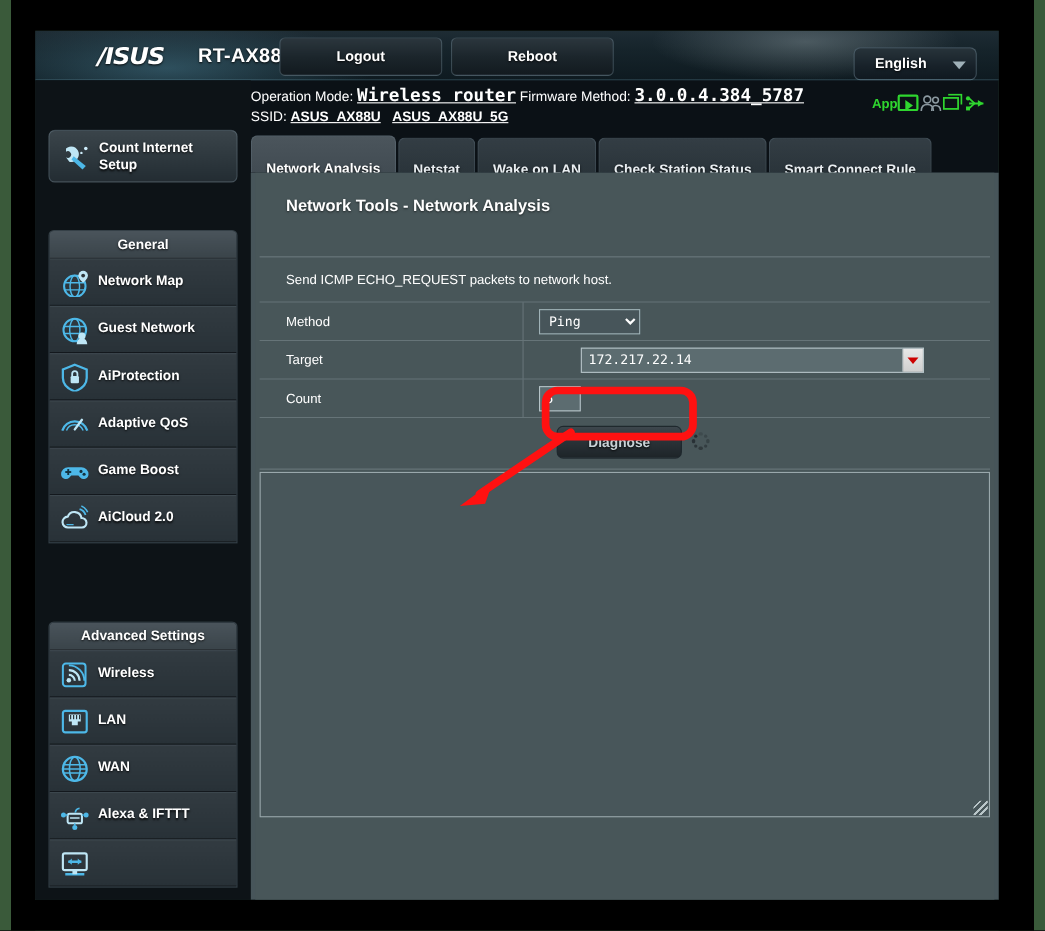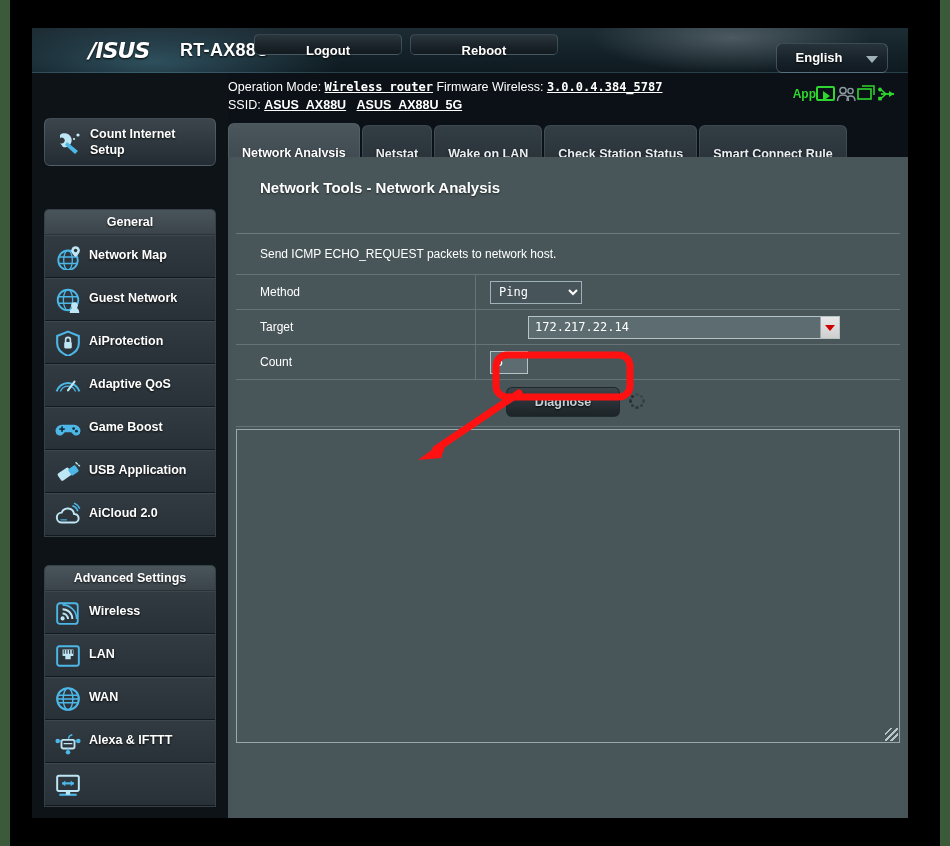--- a/index.html
+++ b/index.html
@@ -75,21 +75,21 @@
     font-size: 18px;
     font-weight: bold;
     color: #ffffff;
     letter-spacing: .3px;
     text-shadow: 0 1px 2px rgba(0,0,0,.9);
   }
 
   .hdr-btn {
     position: absolute;
     top: 6px;
-    height: 21px;
+    height: 35px;
     border-radius: 5px;
     border: 1px solid rgba(140,170,185,.30);
     background: linear-gradient(180deg,#2b363d 0%,#1b252b 52%,#121a1f 100%);
     color: #fff;
     font-size: 13px;
     font-weight: bold;
     text-align: center;
     line-height: 31px;
     text-shadow: 0 1px 2px rgba(0,0,0,.9);
     cursor: pointer;
@@ -134,21 +134,21 @@
     font-size: 12.5px;
     line-height: 18px;
   }
   .info-row { white-space: nowrap; }
   .info-row .lbl { color: #ffffff; }
   .info-row .val {
     font-family: "DejaVu Sans Mono", monospace;
     font-weight: bold;
     color: #ffffff;
     text-decoration: underline;
-    font-size: 12px;
+    font-size: 16px;
     cursor: pointer;
   }
   .info-row .val.ssid { font-family: "Liberation Sans", sans-serif; font-size: 12.5px; }
 
   
   .app-icons {
     position: absolute;
     right: 12px; top: 57px;
     display: flex;
     align-items: center;
@@ -473,21 +473,21 @@
       <div class="lang-select">
         <div class="lang-label">English</div>
         <div class="caret"></div>
       </div>
     </div>
 
     <div class="info-bar">
       <div class="info-row">
         <span class="lbl">Operation Mode:</span>
         <span class="val">Wireless router</span>
-        <span class="lbl">Firmware Wireless:</span>
+        <span class="lbl">Firmware Method:</span>
         <span class="val">3.0.0.4.384_5787</span>
       </div>
       <div class="info-row">
         <span class="lbl">SSID:</span>
         <span class="val ssid">ASUS_AX88U</span>
         &nbsp;
         <span class="val ssid">ASUS_AX88U_5G</span>
       </div>
     </div>
 
@@ -577,28 +577,20 @@
                   <path d="M6.5 8 h11 a6 6 0 0 1 6 6 a4 4 0 0 1 -7 2.6 L15 15 H9 l-1.5 1.6 A4 4 0 0 1 .5 14 a6 6 0 0 1 6 -6 z" fill="#4db8e8"></path>
                   <rect x="4" y="11.3" width="5" height="1.6" fill="#14323f"></rect>
                   <rect x="5.7" y="9.6" width="1.6" height="5" fill="#14323f"></rect>
                   <circle cx="17.2" cy="11.6" r="1.3" fill="#14323f"></circle>
                   <circle cx="19.8" cy="14" r="1.3" fill="#14323f"></circle>
                 </svg></span>
               <span class="nav-lbl">Game Boost</span>
             </div>
             <div class="nav-item">
               <span class="nav-ico"><svg viewBox="0 0 24 24" width="26" height="26">
-                  <rect x="3" y="10" width="12" height="8" rx="1.6" transform="rotate(-35 9 14)" fill="#bfe6f5"></rect>
-                  <rect x="13" y="7" width="8" height="7" rx="1.2" transform="rotate(-35 17 10.5)" fill="#4db8e8"></rect>
-                  <path d="M19 3 l2 2 M21.5 5.5 l1.5 1.2" stroke="#bfe6f5" stroke-width="1.4"></path>
-                </svg></span>
-              <span class="nav-lbl">USB Application</span>
-            </div>
-            <div class="nav-item">
-              <span class="nav-ico"><svg viewBox="0 0 24 24" width="26" height="26">
                   <path d="M6.5 19 a4.6 4.6 0 0 1 -.4 -9.2 A6 6 0 0 1 17.6 11 a4 4 0 0 1 .4 8 z" fill="none" stroke="#bfe6f5" stroke-width="1.8"></path>
                   <path d="M16 3.5 a7 7 0 0 1 5 5" fill="none" stroke="#4db8e8" stroke-width="1.5"></path>
                   <path d="M17.5 1 a9.6 9.6 0 0 1 5.3 5.2" fill="none" stroke="#4db8e8" stroke-width="1.3"></path>
                   <path d="M5 16.5 h6" stroke="#4db8e8" stroke-width="1"></path>
                 </svg></span>
               <span class="nav-lbl">AiCloud 2.0</span>
             </div>
           </div>
       </div>
 

